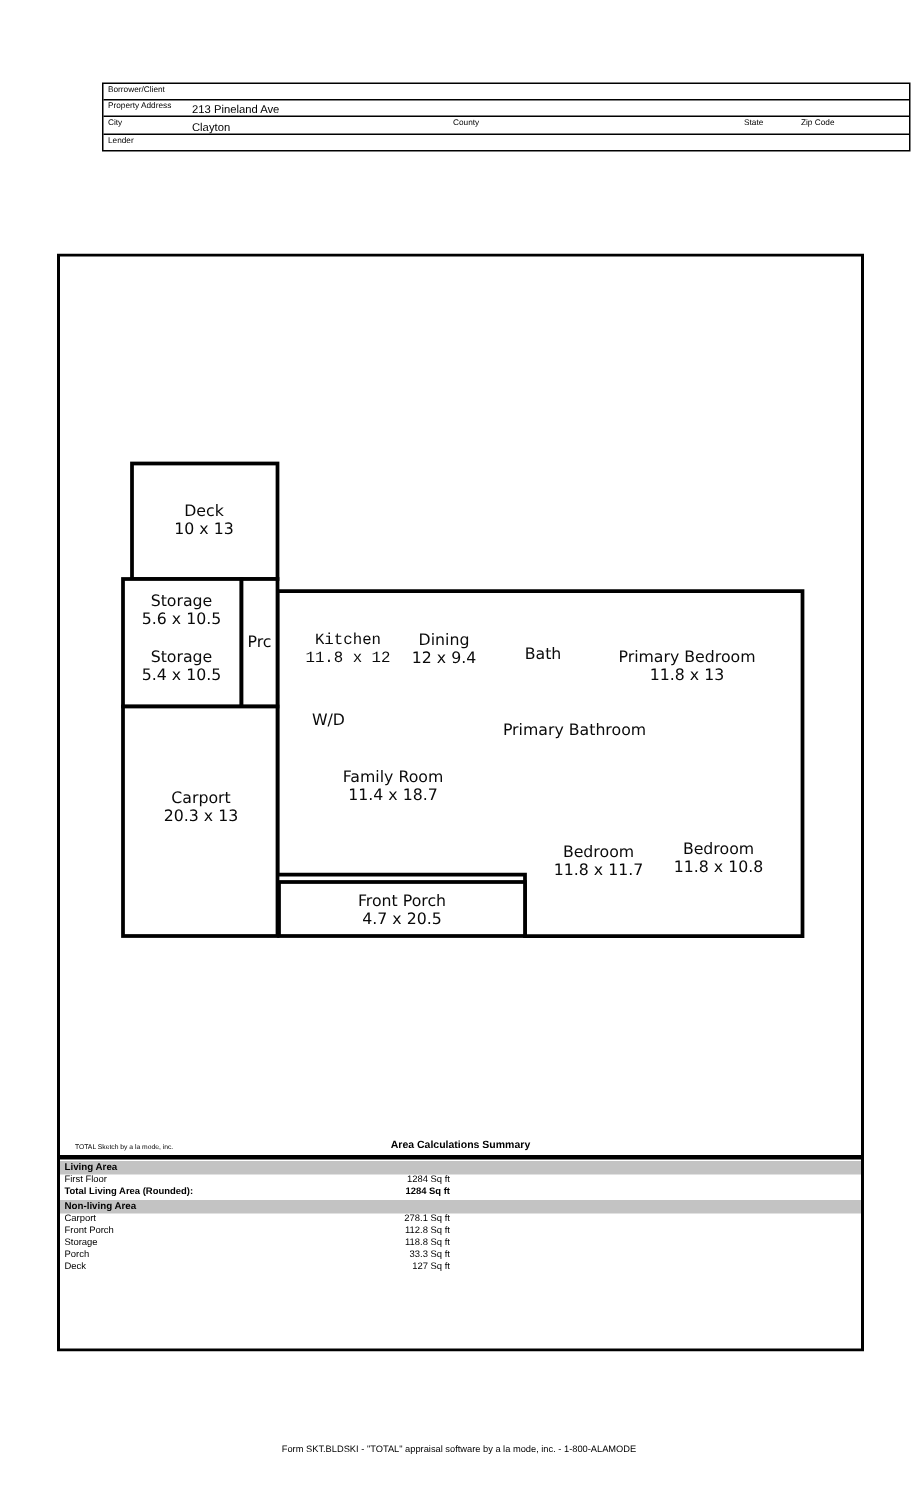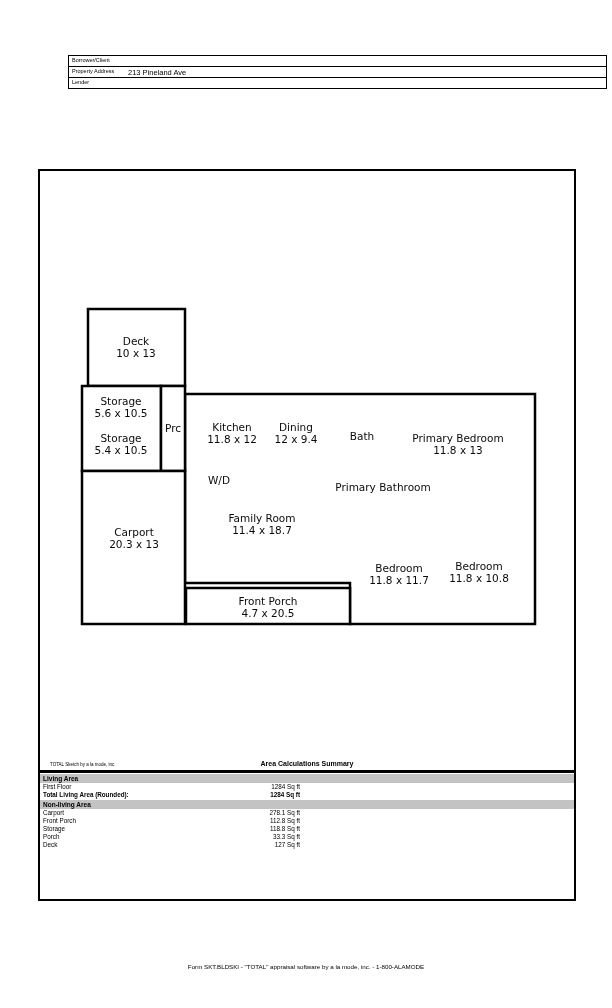--- a/index.html
+++ b/index.html
@@ -60,20 +60,27 @@
 
 
   <div class="header-table">
     <div class="hrow r1">
       <span class="hlabel">Borrower/Client</span>
     </div>
     <div class="hrow r2">
       <span class="hlabel">Property Address</span>
       <span class="hvalue">213 Pineland Ave</span>
     </div>
+    <div class="hrow r3">
+      <span class="hlabel">City</span>
+      <span class="hvalue">Clayton</span>
+      <span class="hlabel county">County</span>
+      <span class="hlabel state">State</span>
+      <span class="hlabel zip">Zip Code</span>
+    </div>
     <div class="hrow r4">
       <span class="hlabel">Lender</span>
     </div>
   </div>
 
   <div class="sketch-box">
 
     <svg class="plan-svg" width="538" height="732" viewBox="0 0 538 732">
 
       <rect x="1" y="1" width="536" height="730" fill="none" stroke="#000" stroke-width="2"></rect>
@@ -103,21 +110,21 @@
       <div>Storage</div>
       <div>5.4 x 10.5</div>
     </div>
     <div class="room-label" style="left:135px; top:253px;">
       <div>Prc</div>
     </div>
     <div class="room-label" style="left:96px; top:357px;">
       <div>Carport</div>
       <div>20.3 x 13</div>
     </div>
-    <div class="room-label" style="left:194px; top:252px;">
+    <div class="room-label" style="left:194px; top:252px;font-family:Liberation Mono, monospace;">
       <div>Kitchen</div>
       <div>11.8 x 12</div>
     </div>
     <div class="room-label" style="left:258px; top:252px;">
       <div>Dining</div>
       <div>12 x 9.4</div>
     </div>
     <div class="room-label" style="left:324px; top:261px;">
       <div>Bath</div>
     </div>

